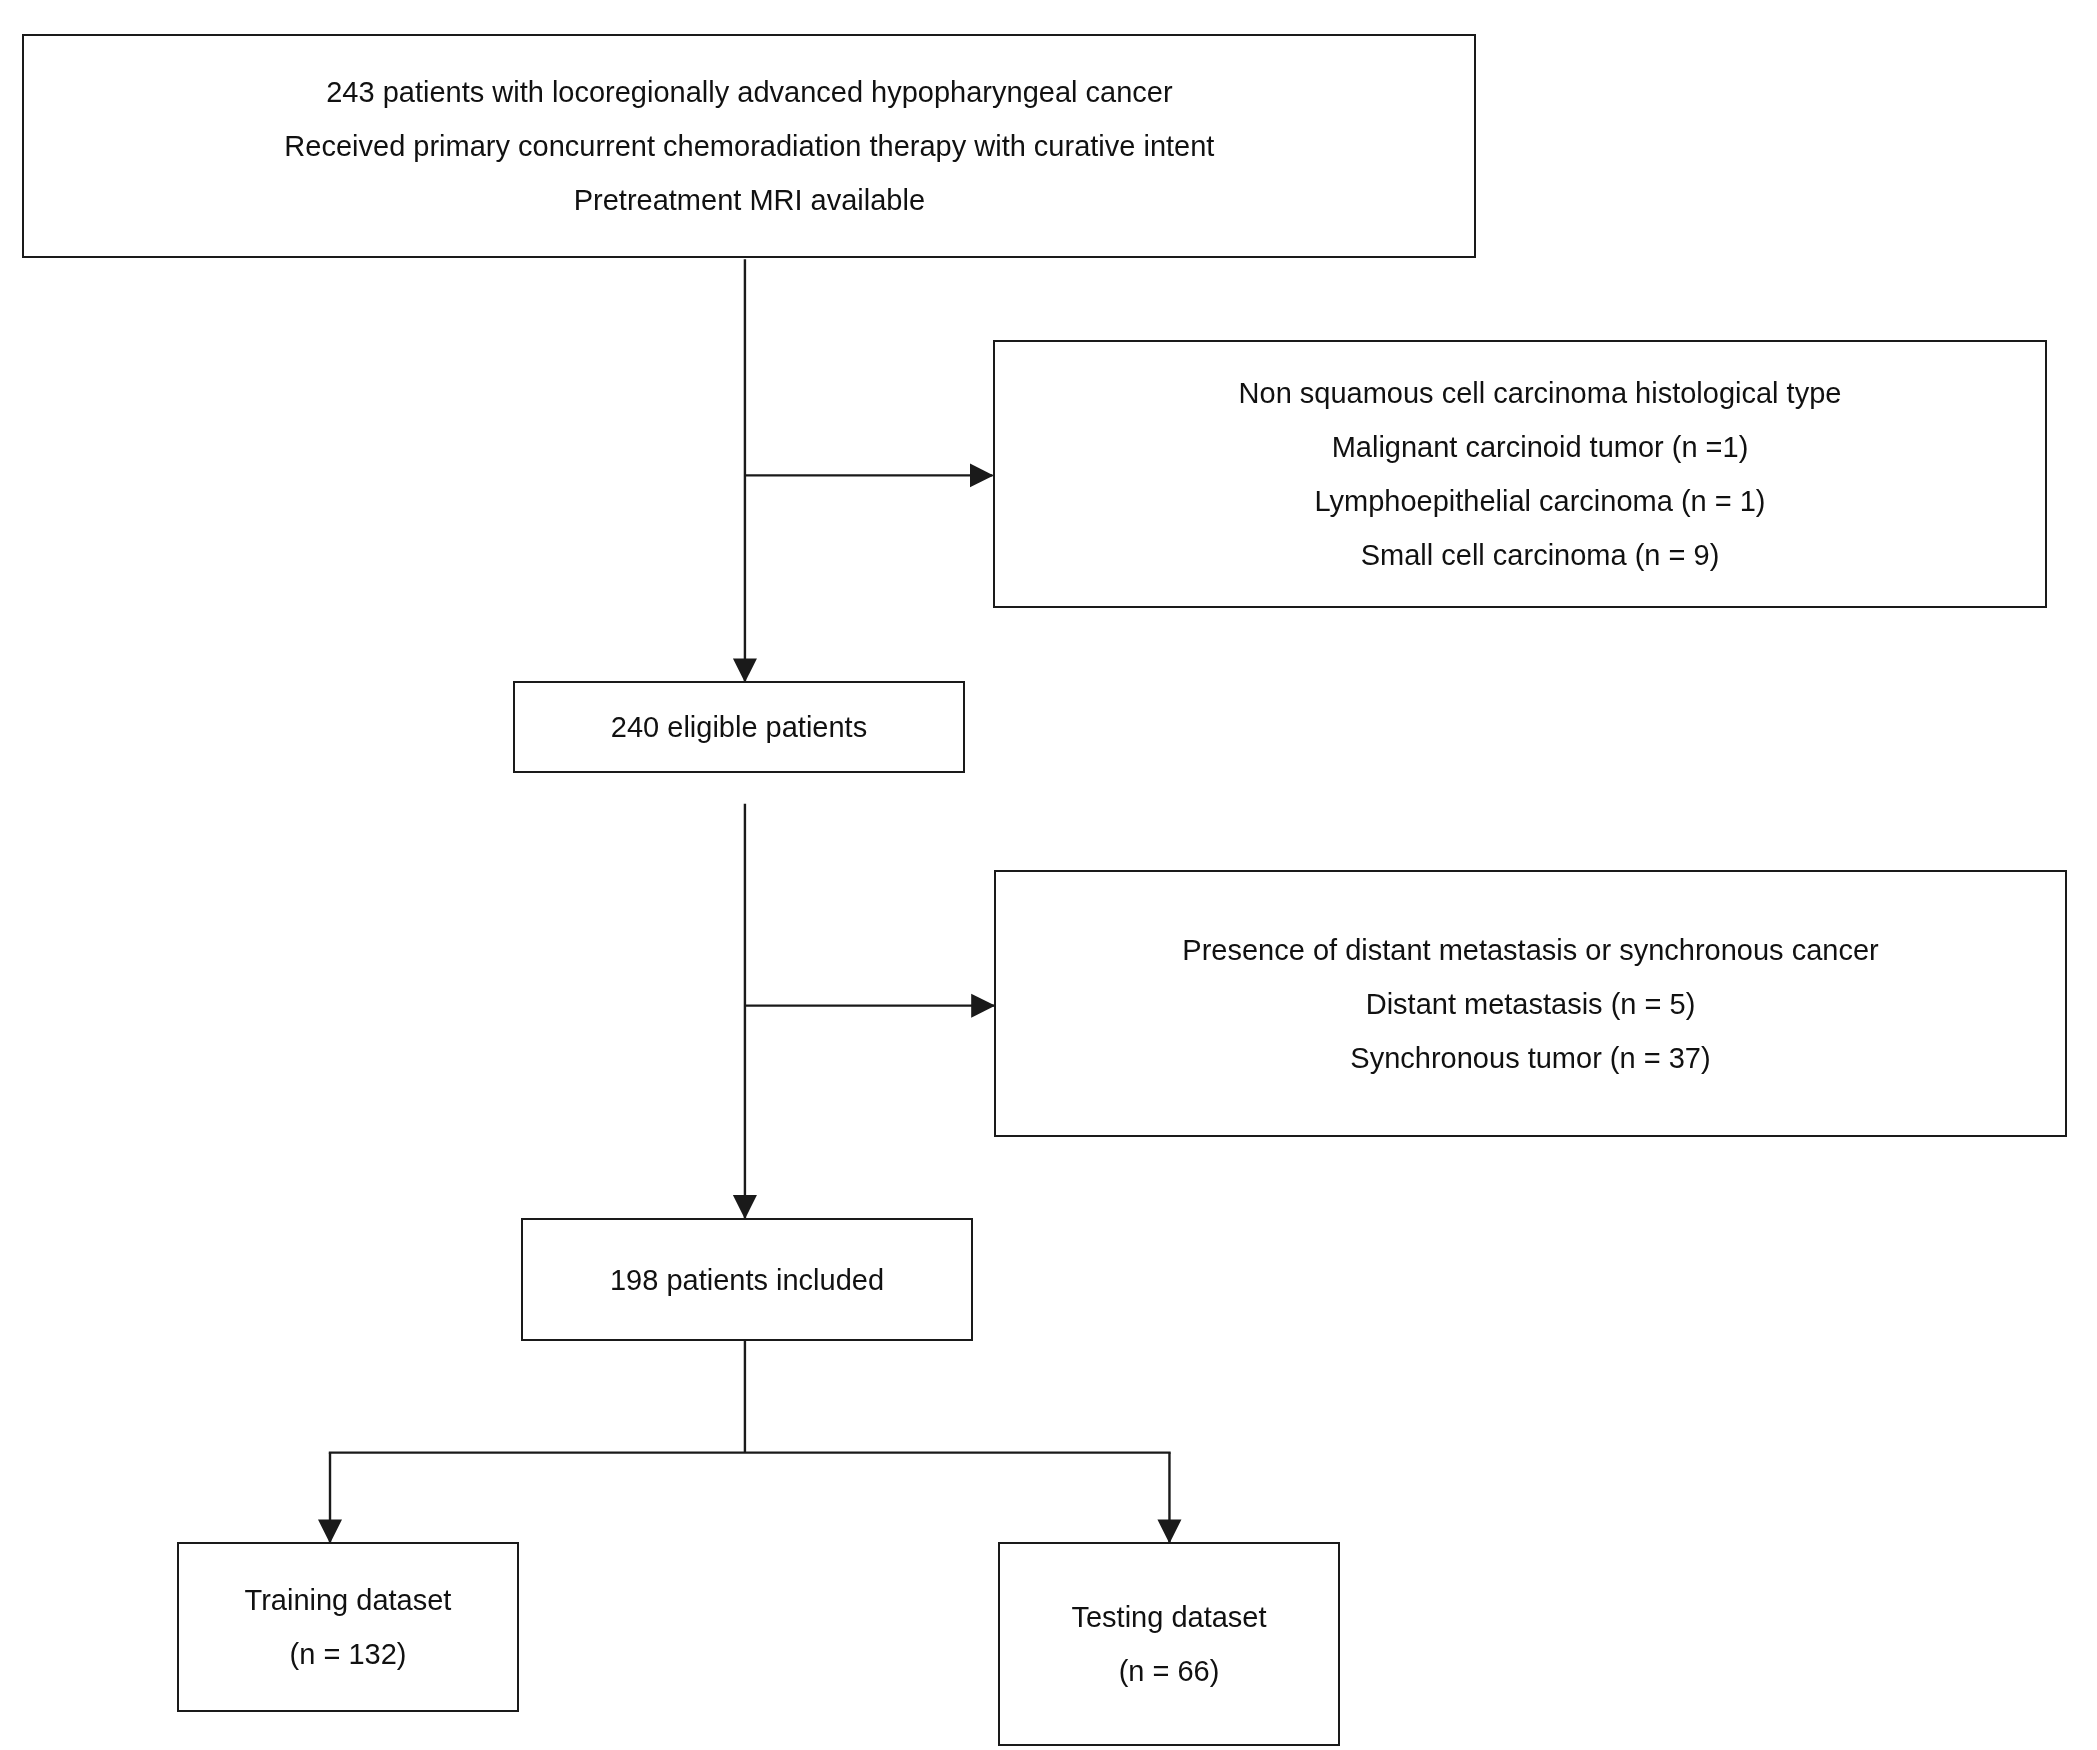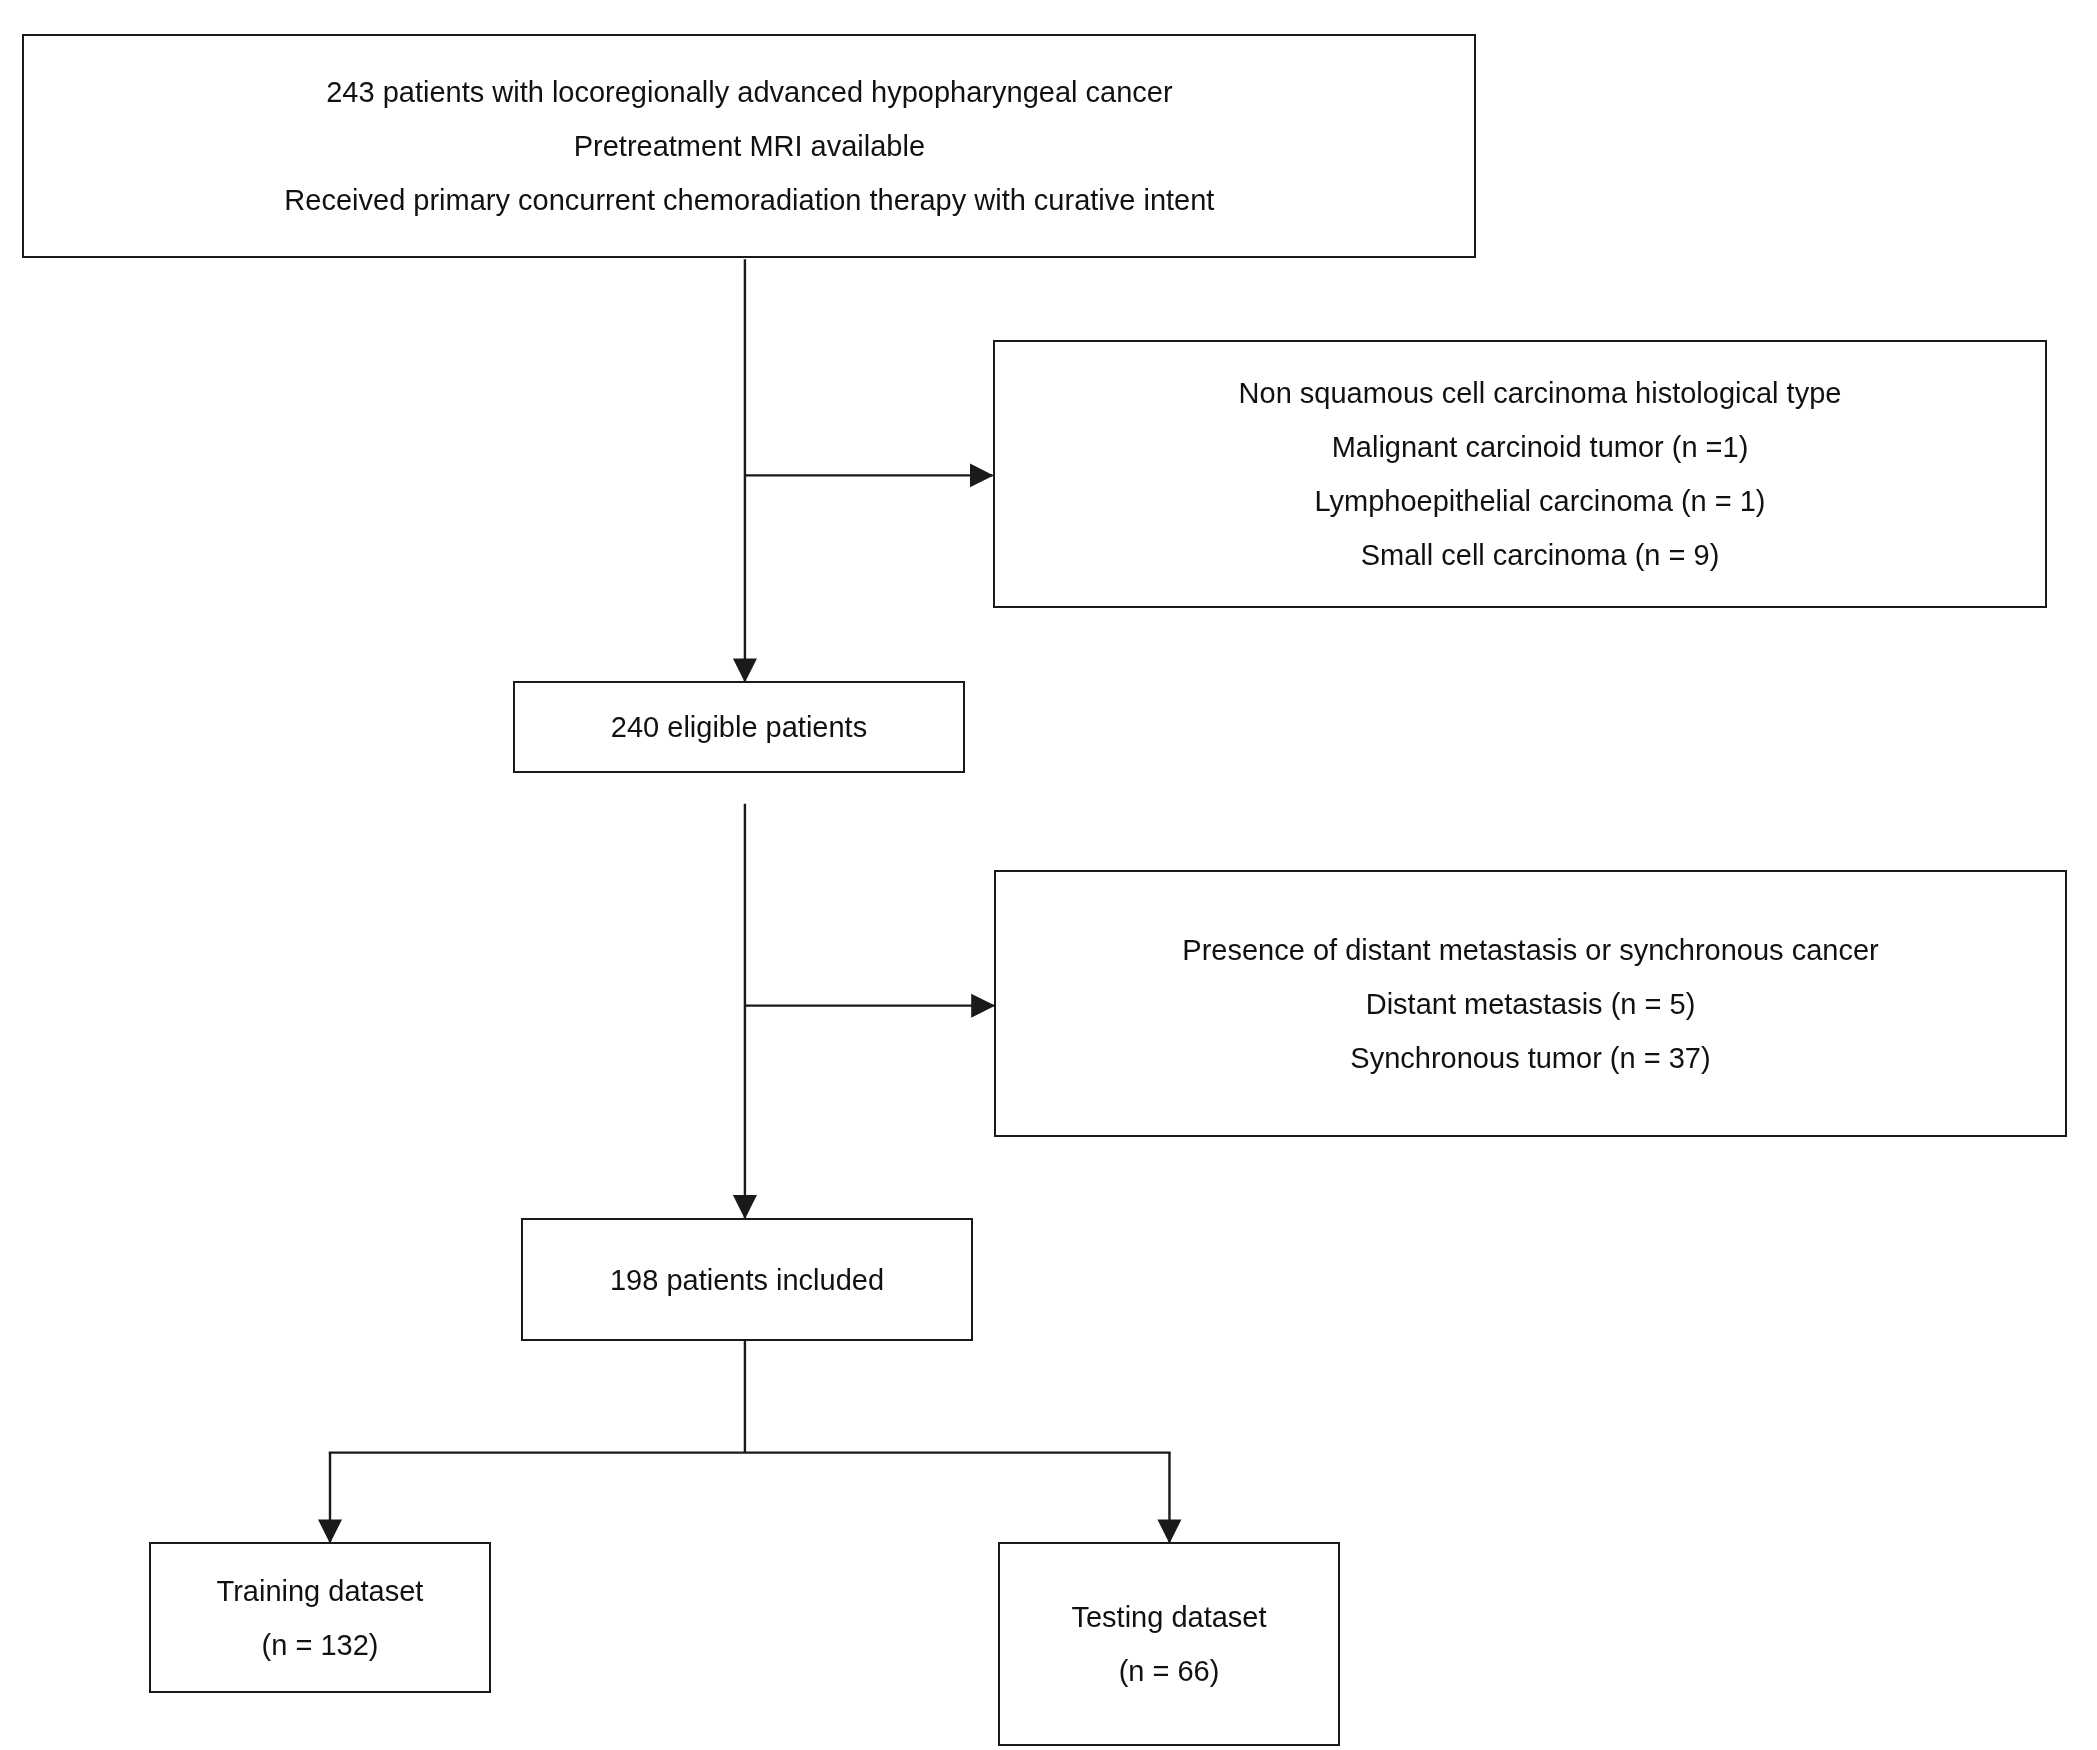--- a/index.html
+++ b/index.html
@@ -37,21 +37,21 @@
     font-size:29px;
     line-height:54px;
     white-space:nowrap;
   }
   
   .b-initial   {left:22.4px;   top:34px;   width:1454px; height:224px;}
   .b-excl1     {left:993px; top:340px;  width:1054px; height:268px;padding-left:40px;}
   .b-eligible  {left:513px;  top:681px;  width:452px;  height:92px;}
   .b-excl2     {left:994px; top:870px; width:1073px; height:267px;}
   .b-included  {left:521px;  top:1218px; width:452px;  height:123px;}
-  .b-training  {left:149px;  top:1542px; width:342px;  height:151px;}
+  .b-training  {left:177px;  top:1542px; width:342px;  height:170px;}
   .b-testing   {left:998px; top:1542px; width:342px;  height:204px;}
 </style>
 </head>
 <body>
 
 <div class="canvas">
 
   <svg class="connector-layer" viewBox="0 0 2618 2185" xmlns="http://www.w3.org/2000/svg">
     <defs>
       <marker id="arrow" viewBox="0 0 10 10" refX="9.5" refY="5" markerWidth="10" markerHeight="11" orient="auto-start-reverse" markerUnits="strokeWidth">
@@ -65,22 +65,22 @@
       <line x1="930" y1="1255" x2="1241" y2="1255" marker-end="url(#arrow)"></line>
       <line x1="930" y1="1673" x2="930" y2="1813"></line>
       <line x1="410.5" y1="1813" x2="1461.5" y2="1813"></line>
       <line x1="412" y1="1813" x2="412" y2="1925" marker-end="url(#arrow)"></line>
       <line x1="1460" y1="1813" x2="1460" y2="1925" marker-end="url(#arrow)"></line>
     </g>
   </svg>
 
   <div class="box b-initial">
     <div class="ln">243 patients with locoregionally advanced hypopharyngeal cancer</div>
+    <div class="ln">Received primary concurrent chemoradiation therapy with curative intent</div>
     <div class="ln">Pretreatment MRI available</div>
-    <div class="ln">Received primary concurrent chemoradiation therapy with curative intent</div>
   </div>
 
   <div class="box b-excl1">
     <div class="ln">Non squamous cell carcinoma histological type</div>
     <div class="ln">Malignant carcinoid tumor (n =1)</div>
     <div class="ln">Lymphoepithelial carcinoma (n = 1)</div>
     <div class="ln">Small cell carcinoma (n = 9)</div>
   </div>
 
   <div class="box b-eligible">

